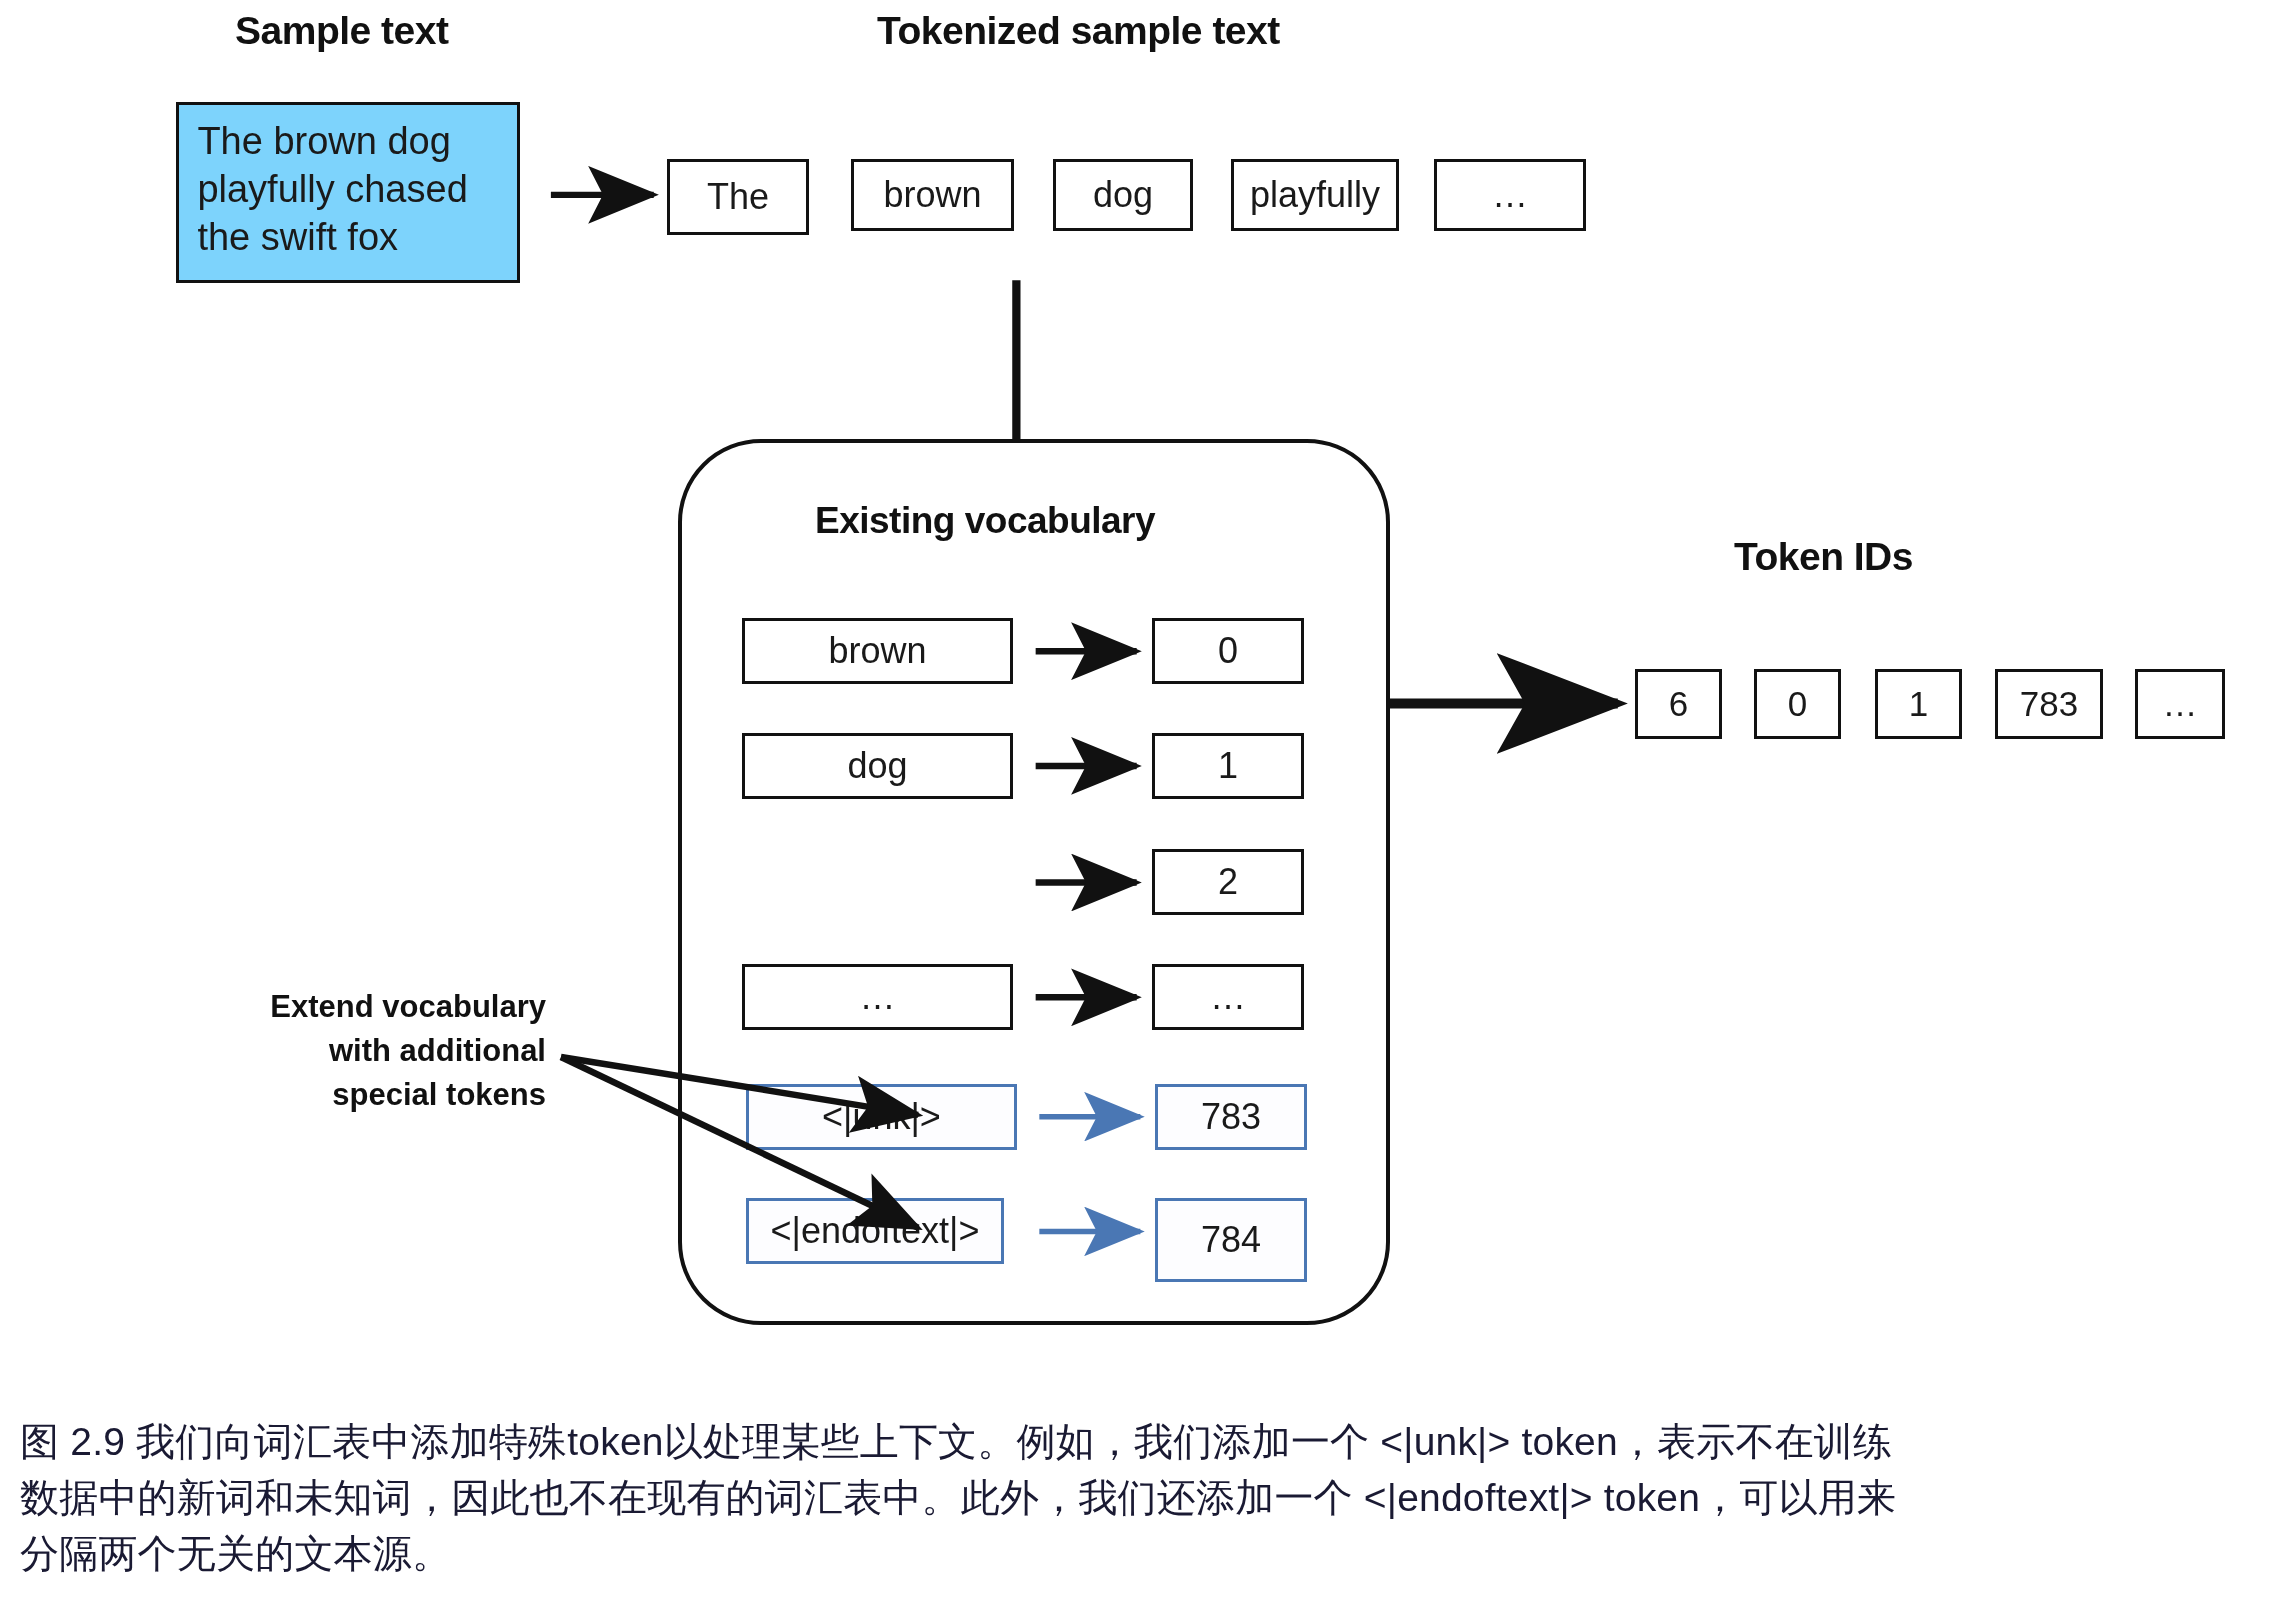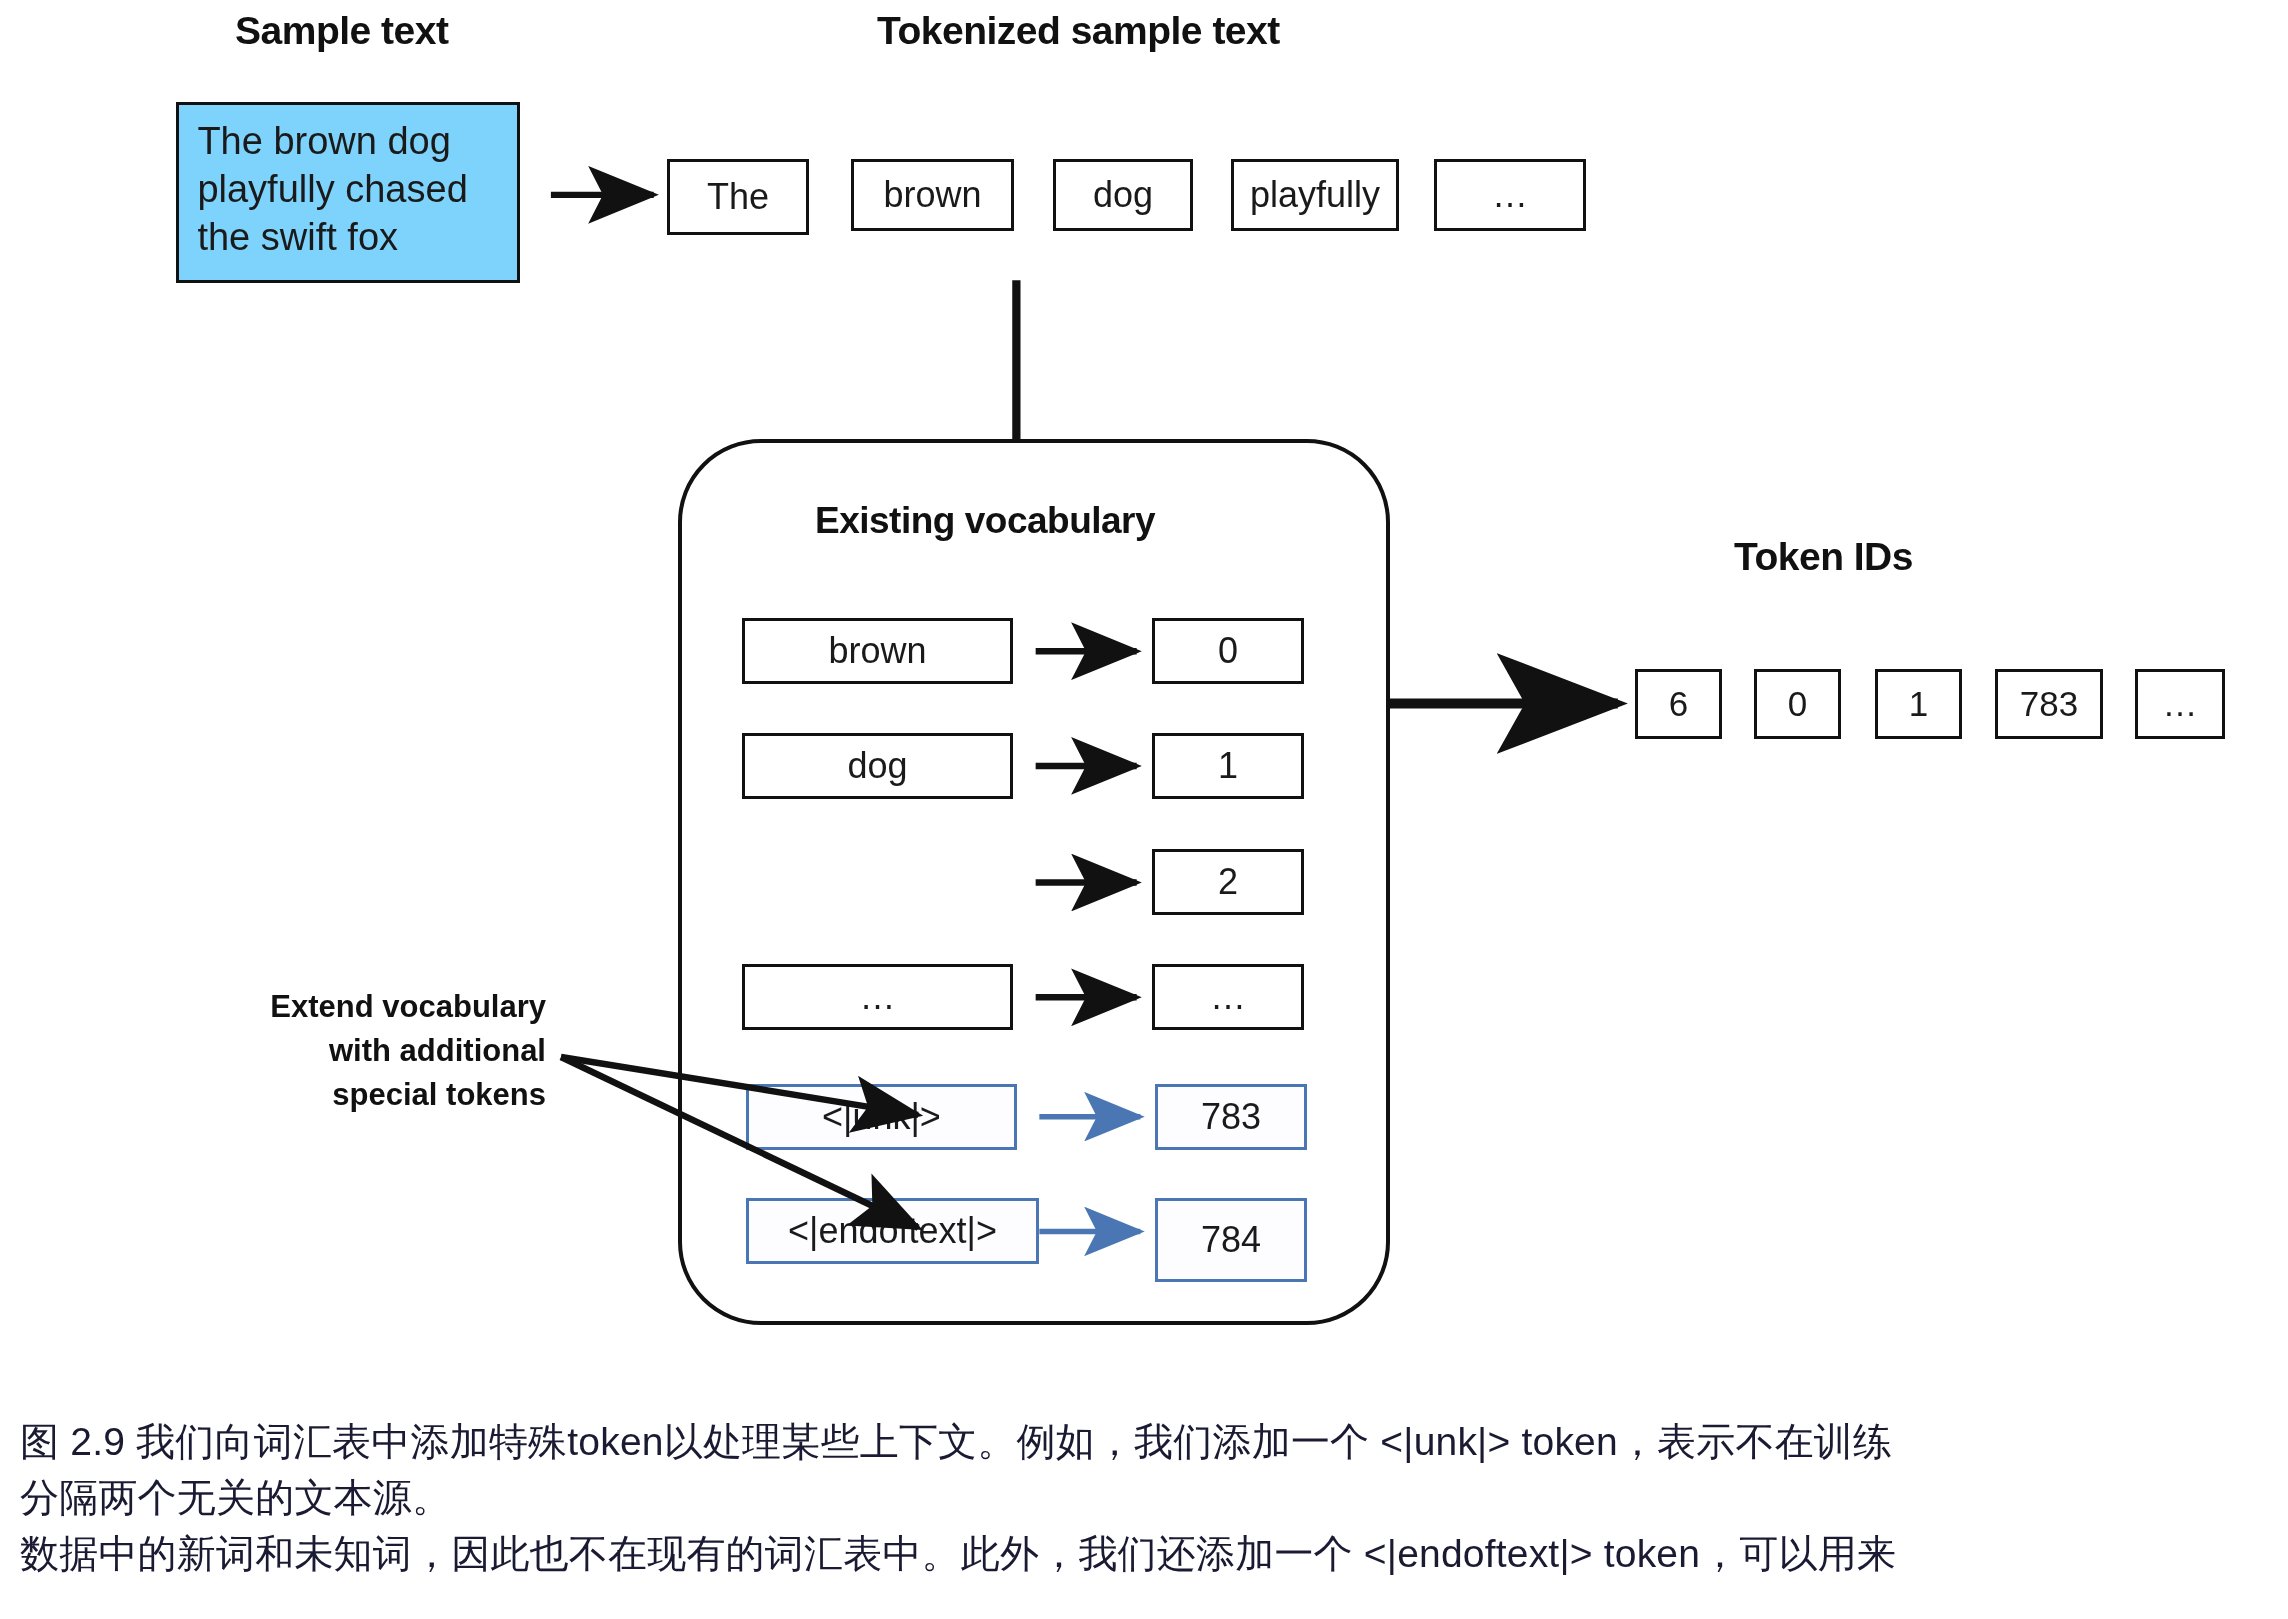--- a/index.html
+++ b/index.html
@@ -122,21 +122,21 @@
   <div class="abs box tok-box" style="left:1434px; top:159px; width:152px; height:72px;">…</div>
 
   <div class="abs vocab-container" style="left:678px; top:439px; width:712px; height:886px;"></div>
 
   <div class="abs heading" style="left:815px; top:500px; font-size:37px;">Existing vocabulary</div>
 
   <div class="abs box vocab-word" style="left:742px; top:618px; width:271px; height:66px;">brown</div>
   <div class="abs box vocab-word" style="left:742px; top:733px; width:271px; height:66px;">dog</div>
   <div class="abs box vocab-word" style="left:742px; top:964px; width:271px; height:66px;">…</div>
   <div class="abs box vocab-word blue-box" style="left:746px; top:1084px; width:271px; height:66px;">&lt;|unk|&gt;</div>
-  <div class="abs box vocab-word blue-box" style="left:746px; top:1198px; width:293px; height:66px;">&lt;|endoftext|&gt;</div>
+  <div class="abs box vocab-word blue-box" style="left:746px; top:1198px; width:258px; height:66px;">&lt;|endoftext|&gt;</div>
 
   <div class="abs box vocab-id" style="left:1152px; top:618px; width:152px; height:66px;">0</div>
   <div class="abs box vocab-id" style="left:1152px; top:733px; width:152px; height:66px;">1</div>
   <div class="abs box vocab-id" style="left:1152px; top:849px; width:152px; height:66px;">2</div>
   <div class="abs box vocab-id" style="left:1152px; top:964px; width:152px; height:66px;">…</div>
   <div class="abs box vocab-id blue-box" style="left:1155px; top:1084px; width:152px; height:66px;">783</div>
   <div class="abs box vocab-id blue-box" style="left:1155px; top:1198px; width:152px; height:84px;">784</div>
 
   <div class="abs annot" style="left:211px; top:985px; width:335px;">
     <div>Extend vocabulary</div>
@@ -176,18 +176,18 @@
     <line x1="1132" y1="1341" x2="1242" y2="1341" stroke="#4a77b4" stroke-width="6" marker-end="url(#ah-blue)"></line>
 
     <line x1="1513" y1="766" x2="1762" y2="766" stroke="#111111" stroke-width="11" marker-end="url(#ah-black-thin)"></line>
 
     <line x1="611" y1="1151" x2="1000" y2="1214" stroke="#111111" stroke-width="7" marker-end="url(#ah-black)"></line>
     <line x1="611" y1="1151" x2="1000" y2="1337" stroke="#111111" stroke-width="7" marker-end="url(#ah-black)"></line>
   </svg>
 
   <div class="abs caption" style="left:20px; top:1414px; width:2250px;">
     <div>图 2.9 我们向词汇表中添加特殊token以处理某些上下文。例如，我们添加一个 &lt;|unk|&gt; token，表示不在训练</div>
+    <div>数据中的新词和未知词，因此也不在现有的词汇表中。此外，我们还添加一个 &lt;|endoftext|&gt; token，可以用来</div>
     <div>分隔两个无关的文本源。</div>
-    <div>数据中的新词和未知词，因此也不在现有的词汇表中。此外，我们还添加一个 &lt;|endoftext|&gt; token，可以用来</div>
   </div>
 
 </div>
 
 
 </body></html>

